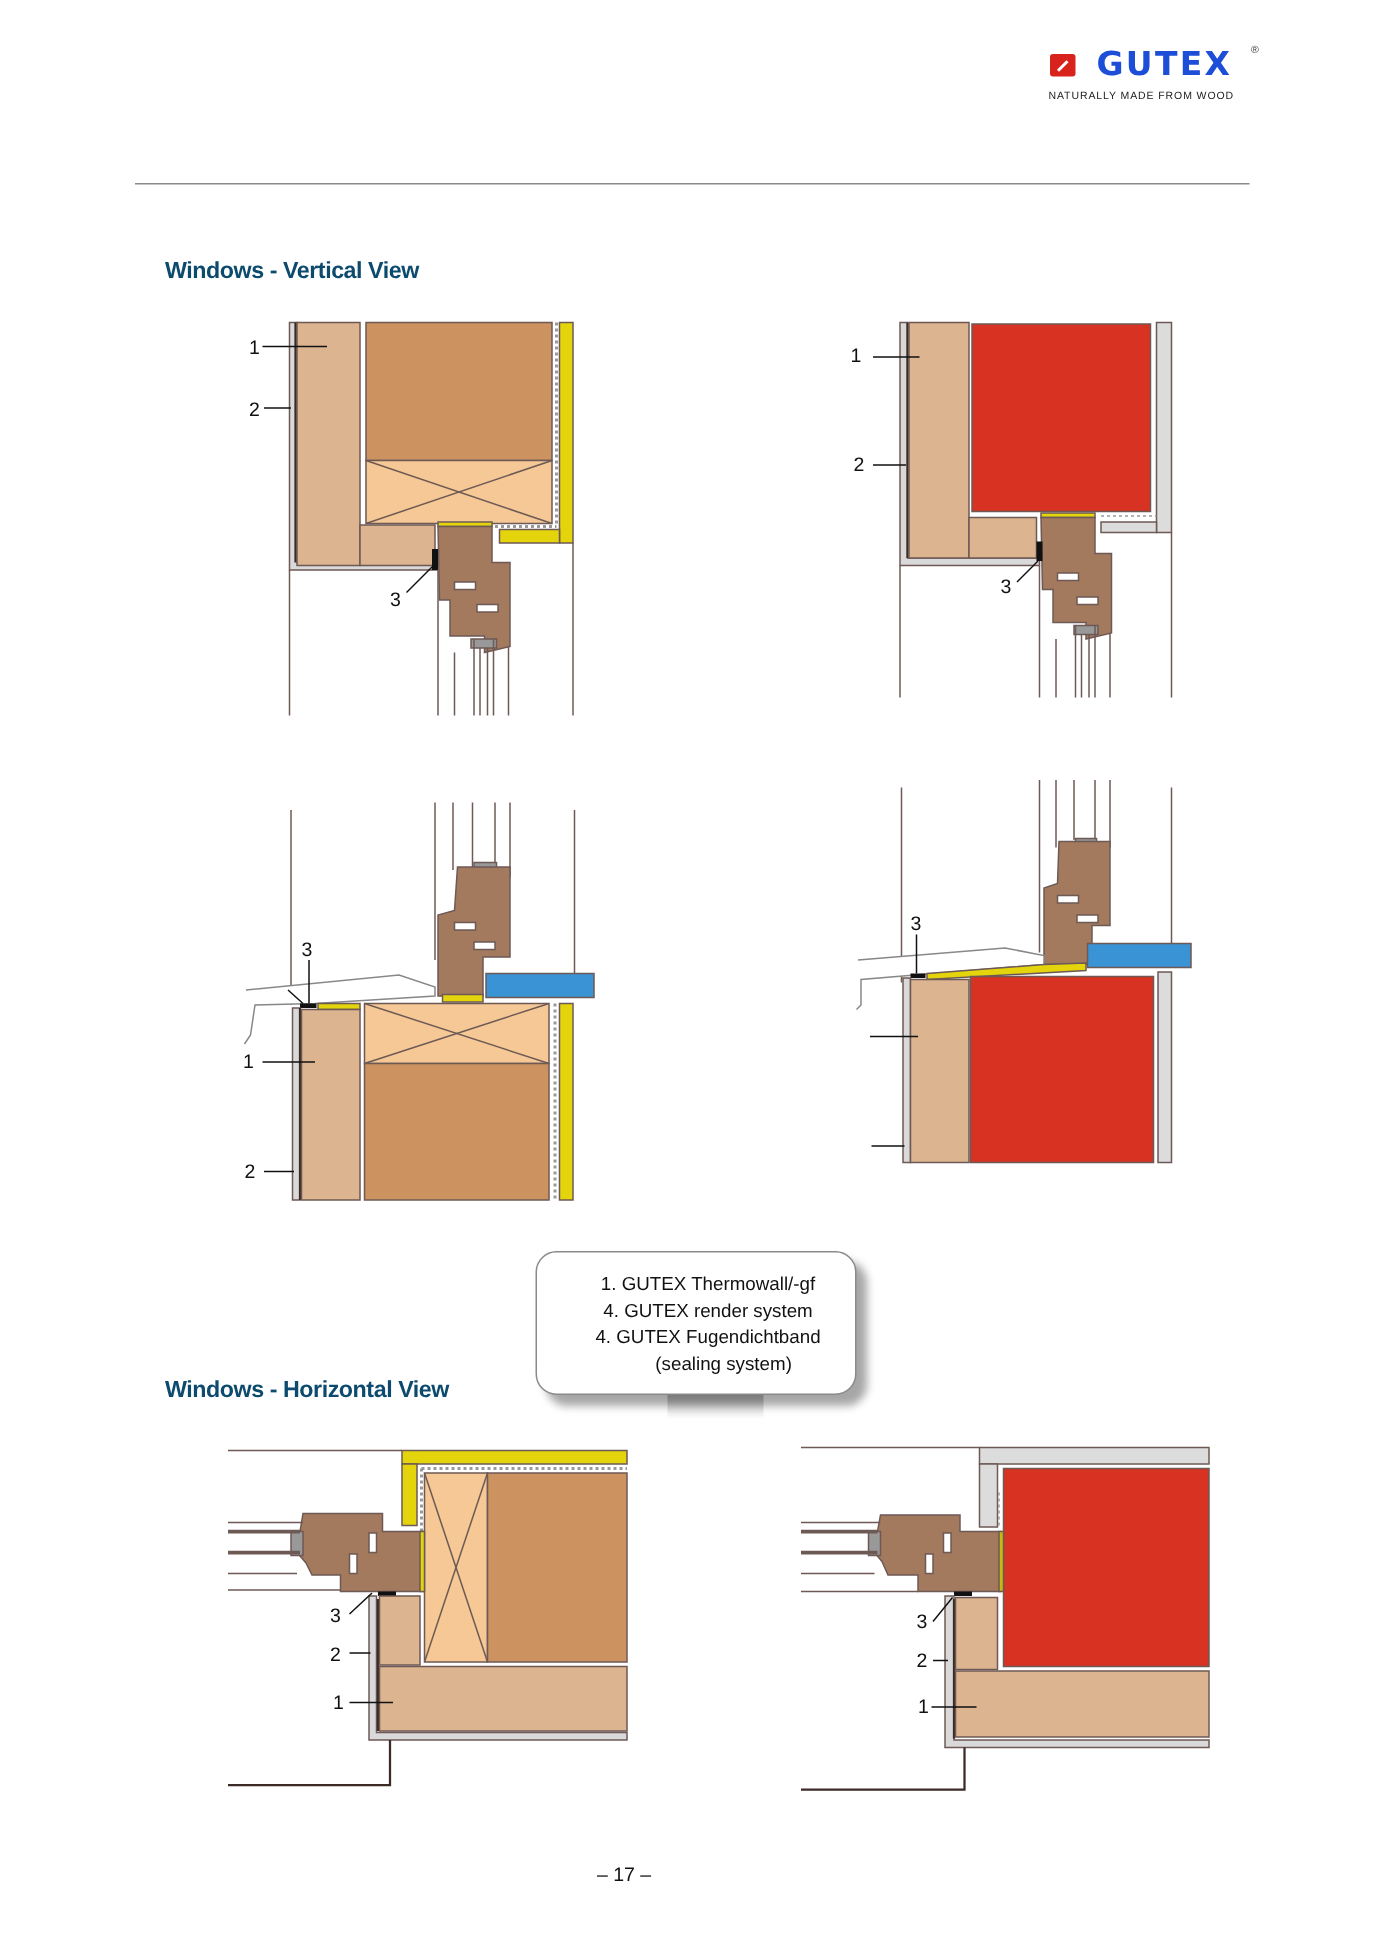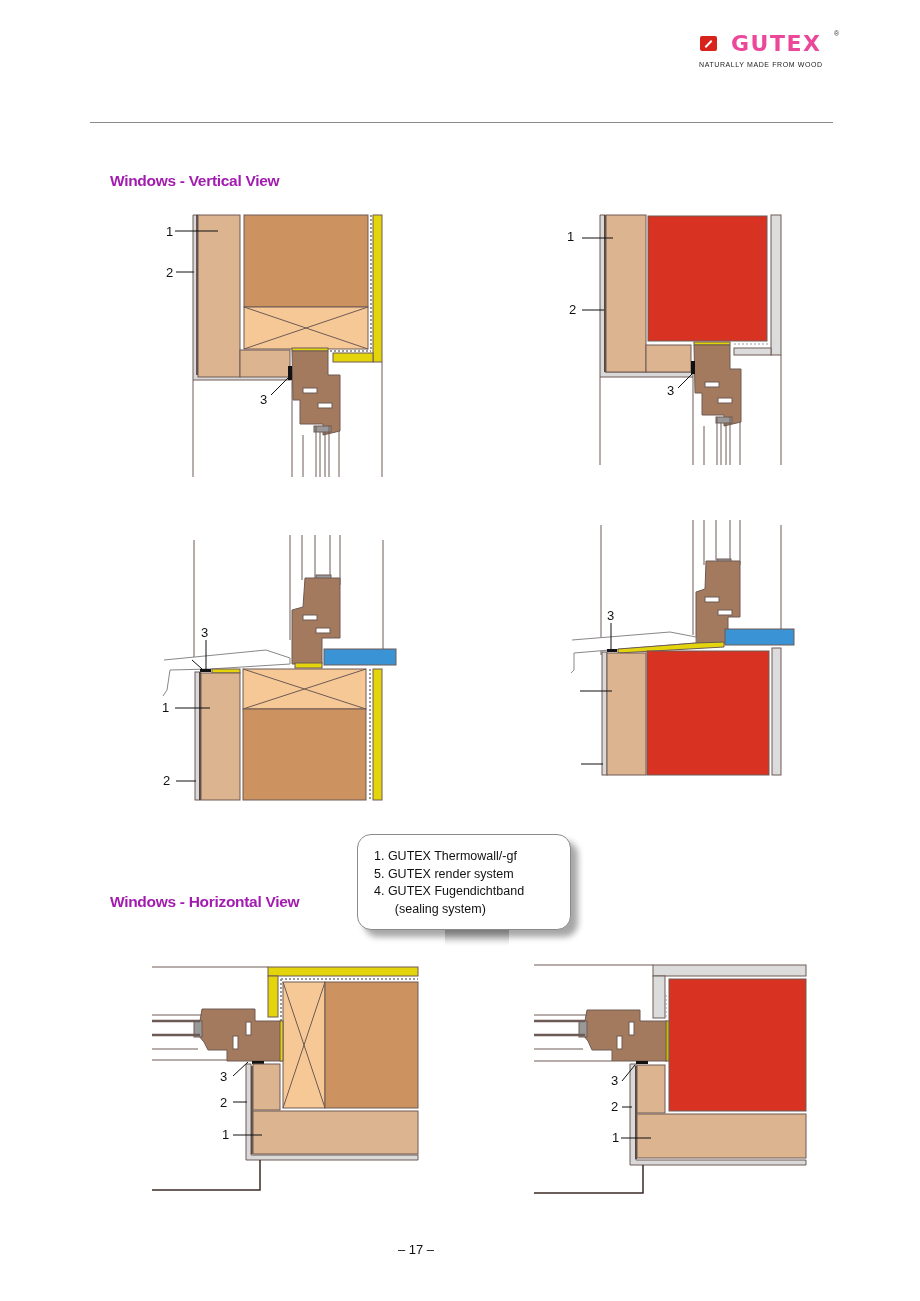--- a/index.html
+++ b/index.html
@@ -4,31 +4,31 @@
 <style>
   html, body { margin: 0; padding: 0; background: #ffffff; }
   body { width: 920px; height: 1301px; position: relative; overflow: hidden;
          font-family: "Liberation Sans", "DejaVu Sans", sans-serif; color: #111; }
   .logo { position: absolute; left: 698px; top: 30px; width: 145px; height: 45px; }
   .logo-mark { position: absolute; left: 2px; top: 6px; width: 17px; height: 15px;
                background: #d7231c; border-radius: 2px; }
   .logo-mark::after { content: ""; position: absolute; left: 4px; top: 7px; width: 9px; height: 2px;
                background: #fff; transform: rotate(-45deg); }
   .logo-word { position: absolute; left: 33px; top: 1px; font-size: 22px; font-weight: 900;
-               letter-spacing: 1.5px; font-family: "DejaVu Sans", sans-serif; color: #ec4899; }
+               letter-spacing: 1.5px; font-family: "DejaVu Sans", sans-serif; color: #1d4ed8; }
   .logo-reg { position: absolute; left: 136px; top: 0px; font-size: 7px; color: #333; }
   .logo-tag { position: absolute; left: 1px; top: 31px; font-size: 7px; letter-spacing: 0.6px; color: #222; white-space: nowrap; }
   .rule { position: absolute; left: 90px; top: 122px; width: 743px; height: 1px; background: #8a8a8a; }
-  .section-title { position: absolute; font-weight: bold; font-size: 15.5px; letter-spacing: -0.3px; color: #a21caf; white-space: nowrap; }
+  .section-title { position: absolute; font-weight: bold; font-size: 15.5px; letter-spacing: -0.3px; color: #0c4a6e; white-space: nowrap; }
   .diagram { position: absolute; }
   .legend-box { position: absolute; left: 357px; top: 834px; width: 214px; height: 96px;
                 border: 1.5px solid #8a8a8a; border-radius: 14px; background: #fff;
                 box-shadow: 7px 7px 6px rgba(0,0,0,0.35); box-sizing: border-box; padding: 13px 0 0 16px; }
   .legend-box ol { margin: 0; padding: 0; list-style: none; font-size: 12.5px; line-height: 17.5px; color: #111; }
-  .legend-box li { white-space: nowrap; }
+  .legend-box li { white-space: nowrap; text-align: center; }
   .legend-shadow-tab { position: absolute; left: 445px; top: 930px; width: 64px; height: 16px;
                        background: linear-gradient(#bdbdbd, #ffffff); }
   .page-number { position: absolute; left: 0; width: 832px; top: 1242px; text-align: center; font-size: 13px; color: #111; }
   svg text { font-family: "Liberation Sans", sans-serif; font-size: 13px; fill: #111; }
 </style>
 </head>
 <body>
 
 <div class="logo">
   <div class="logo-mark"></div>
@@ -192,27 +192,27 @@
     <line x1="30" y1="176" x2="62" y2="176" stroke="#111"></line>
     <line x1="31" y1="249" x2="53" y2="249" stroke="#111"></line>
   </g>
   <text x="57" y="105">3</text>
 </svg>
 
 <div class="legend-shadow-tab"></div>
 <div class="legend-box">
   <ol>
     <li>1.  GUTEX Thermowall/-gf</li>
-    <li>5.  GUTEX  render system</li>
+    <li>4.  GUTEX  render system</li>
     <li>4.  GUTEX Fugendichtband</li>
     <li style="white-space:pre;">      (sealing system)</li>
   </ol>
 </div>
 
-<div class="section-title" style="left:110px; top:893px;">Windows - Horizontal View</div>
+<div class="section-title" style="left:110px; top:918px;">Windows - Horizontal View</div>
 
 <svg class="diagram" style="left:140px; top:955px;" width="290" height="245" viewBox="0 0 290 245">
   <g stroke="#6e5a55" stroke-width="1" fill="none">
     <line x1="12" y1="12" x2="128" y2="12"></line>
 
     <rect x="128" y="12" width="150" height="9" fill="#e3d40c"></rect>
     <rect x="128" y="21" width="10" height="41" fill="#e3d40c"></rect>
     <line x1="141" y1="24" x2="278" y2="24" stroke="#999" stroke-dasharray="2 2" stroke-width="2"></line>
     <line x1="141" y1="24" x2="141" y2="108" stroke="#999" stroke-dasharray="2 2" stroke-width="2"></line>
 

